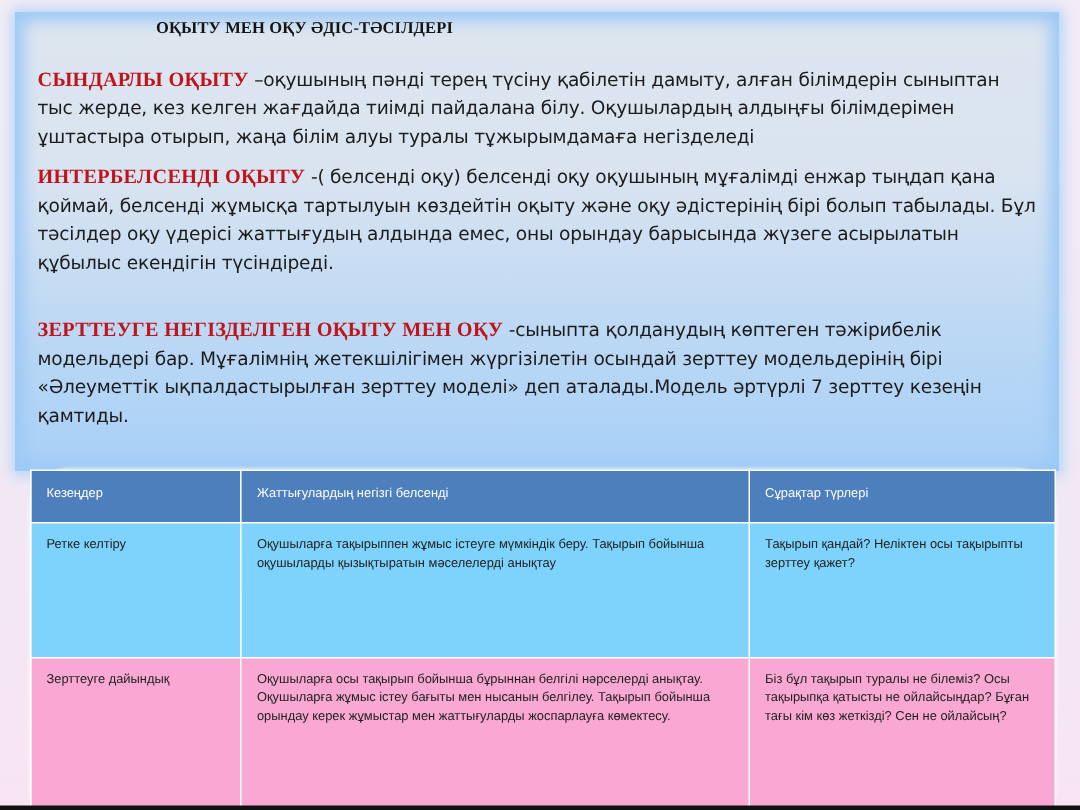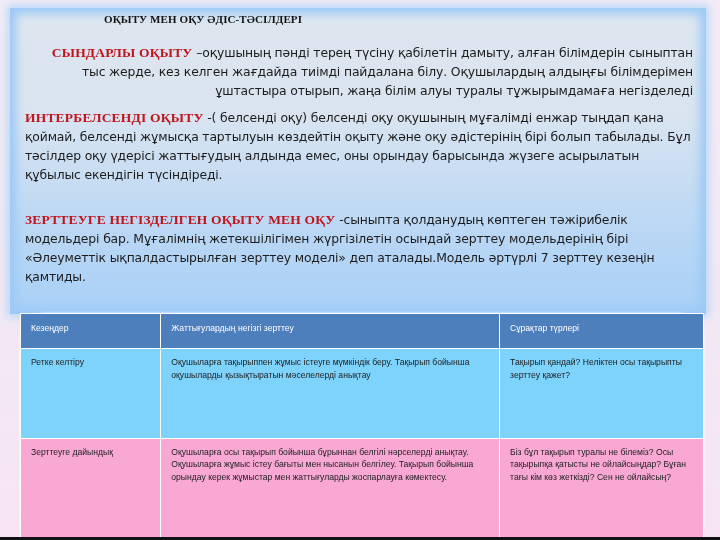--- a/index.html
+++ b/index.html
@@ -17,21 +17,21 @@
     position:absolute; left:104px; top:13px; font-family:"Liberation Serif", serif;
     font-weight:bold; font-size:11px; color:#141414; letter-spacing:0.1px;
   }
   .para {
     position:absolute; left:25px; width:668px; font-size:12.4px; line-height:19px; color:#1c1c1c;
     font-family:"DejaVu Sans", sans-serif; letter-spacing:-0.15px;
   }
   .para .hd {
     font-family:"Liberation Serif", serif; font-weight:bold; color:#c0141c; font-size:13.5px; letter-spacing:0.2px;
   }
-  #p1 { top:43px;text-align:right; }
+  #p1 { top:43px; }
   #p2 { top:108px; }
   #p3 { top:210px; }
   table.steps {
     position:absolute; left:20px; top:313px; width:684px; height:238px;
     border-collapse:collapse; font-family:Liberation Sans, sans-serif; font-size:8.6px; color:#222;
     box-shadow: 0 0 3px #ffffff;
     border-radius: 27px;
   }
   table.steps th, table.steps td {
     border:1.5px solid #ffffff; text-align:left; vertical-align:top; padding:7px 10px 4px 10px; line-height:12.5px;
@@ -58,21 +58,21 @@
 </div>
 
 <div class="para" id="p3">
   <span class="hd">ЗЕРТТЕУГЕ НЕГІЗДЕЛГЕН  ОҚЫТУ МЕН ОҚУ</span><span> -сыныпта қолданудың көптеген тәжірибелік модельдері бар. Мұғалімнің жетекшілігімен жүргізілетін осындай зерттеу модельдерінің бірі «Әлеуметтік ықпалдастырылған зерттеу моделі» деп аталады.Модель әртүрлі 7 зерттеу кезеңін қамтиды.</span>
 </div>
 
 <table class="steps">
   <tbody>
       <tr>
     <th class="c1">Кезеңдер</th>
-    <th class="c2">Жаттығулардың негізгі зерттеу</th>
+    <th class="c2">Жаттығулардың негізгі белсенді</th>
     <th class="c3">Сұрақтар түрлері</th>
   </tr>
   <tr class="r1">
     <td>Ретке келтіру</td>
     <td> Оқушыларға тақырыппен жұмыс істеуге мүмкіндік беру. Тақырып бойынша оқушыларды қызықтыратын мәселелерді анықтау</td>
     <td>Тақырып қандай? Неліктен осы тақырыпты зерттеу қажет?</td>
   </tr>
   <tr class="r2">
     <td>Зерттеуге дайындық</td>
     <td> Оқушыларға осы тақырып бойынша бұрыннан белгілі нәрселерді анықтау. Оқушыларға жұмыс істеу бағыты мен нысанын белгілеу. Тақырып бойынша орындау керек жұмыстар мен жаттығуларды жоспарлауға көмектесу.</td>

